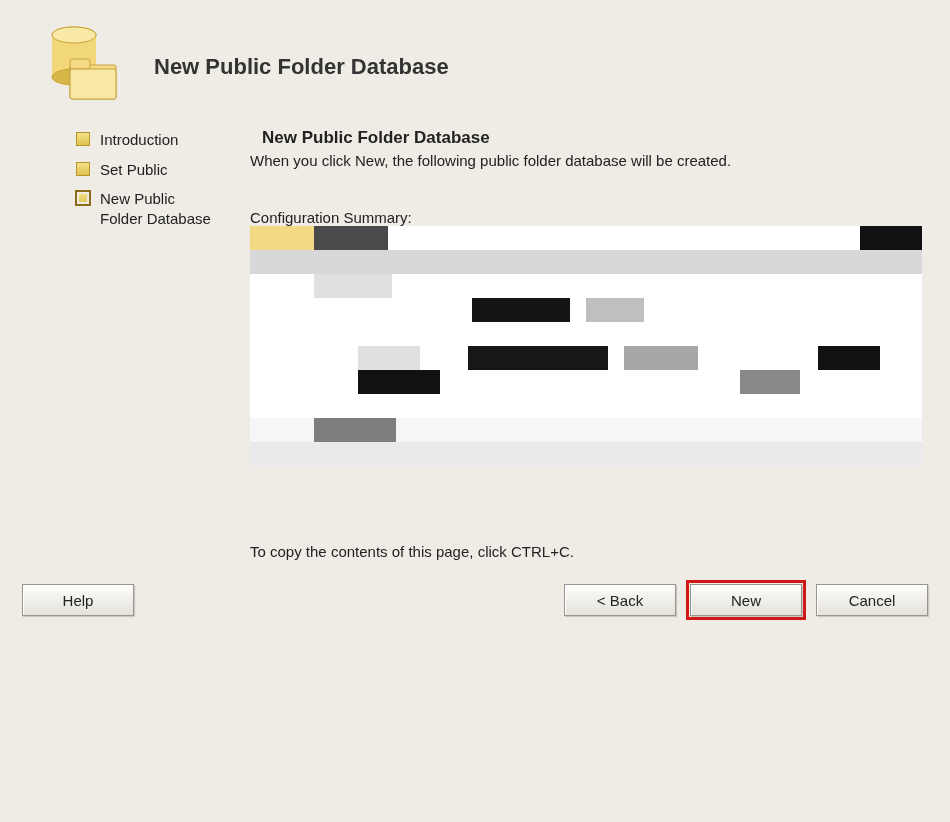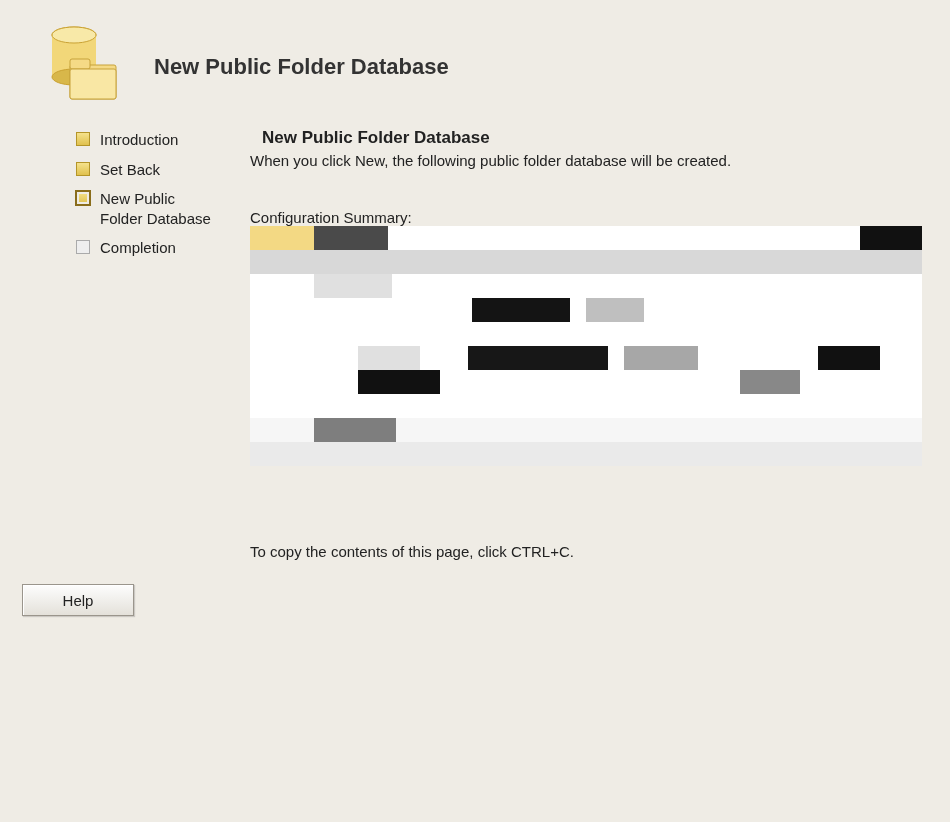--- a/index.html
+++ b/index.html
@@ -184,29 +184,25 @@
     <div class="header-title">New Public Folder Database</div>
   </div>
 
   <div class="steps" id="steps">
       <div class="step completed">
         <span class="box"></span>
         <span class="label">Introduction</span>
       </div>
       <div class="step completed">
         <span class="box"></span>
-        <span class="label">Set Back</span>
+        <span class="label">Set Public</span>
       </div>
       <div class="step current">
         <span class="box"></span>
         <span class="label">New Public Folder Database</span>
-      </div>
-      <div class="step pending">
-        <span class="box"></span>
-        <span class="label">Completion</span>
       </div>
     </div>
 
   <div class="content">
     <div class="content-title">New Public Folder Database</div>
     <div class="content-description">When you click New, the following public folder database will be created.</div>
     <div class="content-label">Configuration Summary:</div>
     <div class="summary" id="summary">
         <div class="summary-row">
           <div style="width: 64px; background: rgb(243, 217, 132);"></div>
@@ -263,14 +259,25 @@
         </div>
       </div>
     <div class="copy-hint">To copy the contents of this page, click CTRL+C.</div>
   </div>
 
   <div class="button-row-left">
     <span class="btn-wrap">
       <button class="win-btn">Help</button>
     </span>
   </div>
+  <div class="button-row-right">
+    <span class="btn-wrap" id="wrap-back">
+      <button class="win-btn">&lt; Back</button>
+    </span>
+    <span class="btn-wrap highlighted" id="wrap-new">
+      <button class="win-btn">New</button>
+    <div class="highlight-frame"></div></span>
+    <span class="btn-wrap" id="wrap-cancel">
+      <button class="win-btn">Cancel</button>
+    </span>
+  </div>
 
 </div>
 
 </body></html>

